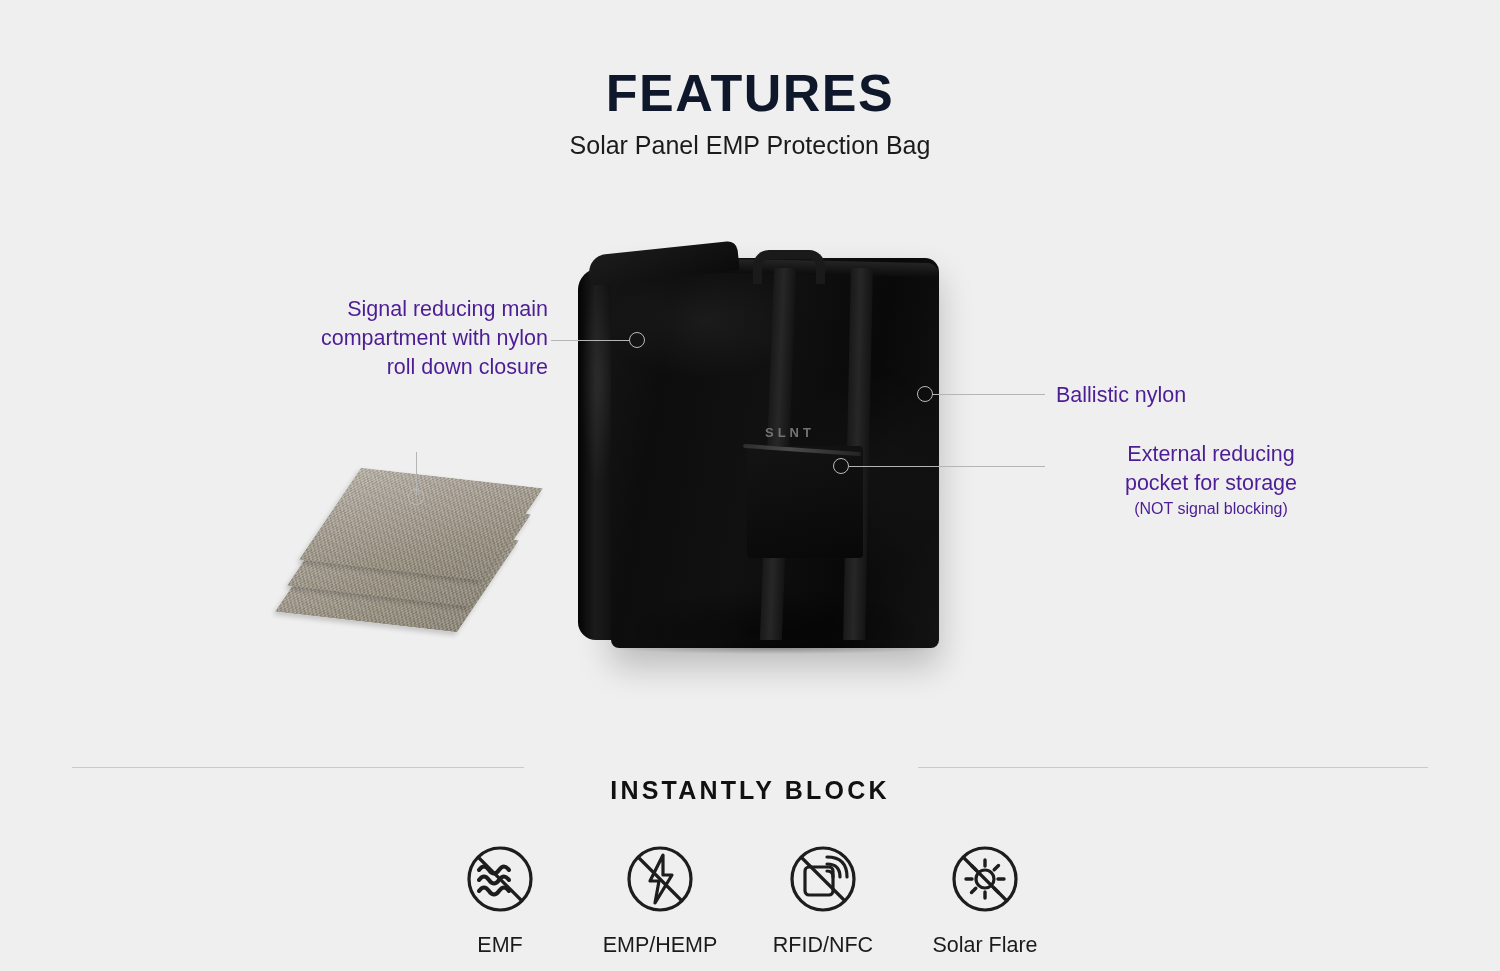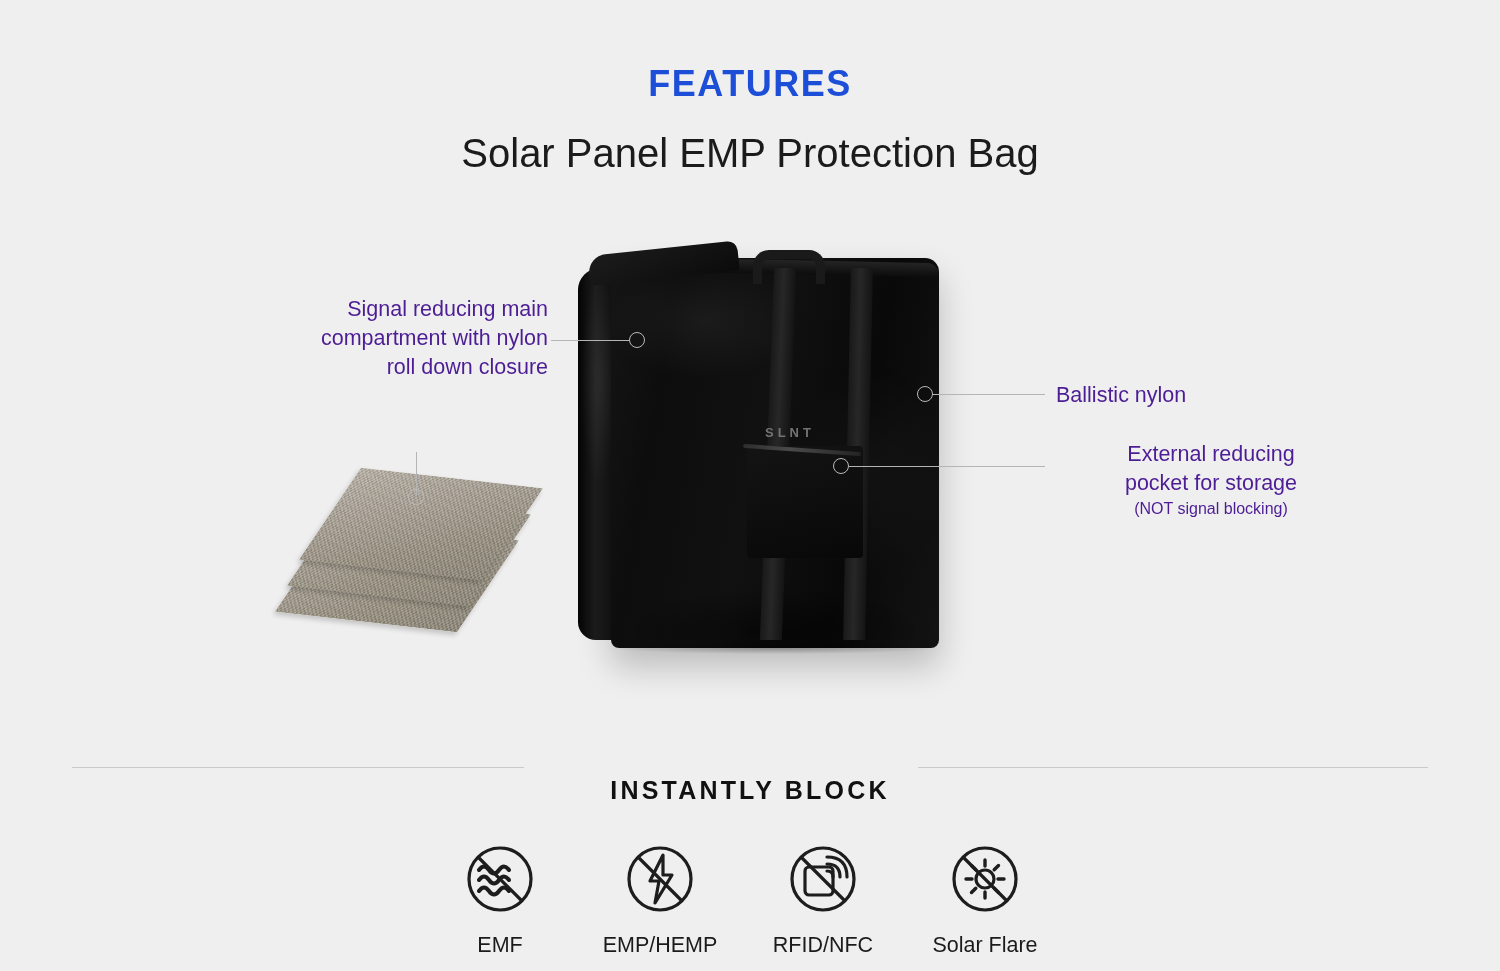--- a/index.html
+++ b/index.html
@@ -9,27 +9,27 @@
     font-family:"Liberation Sans", sans-serif;
     color:#1a1a1a;
     overflow:hidden;
   }
   #stage { position:relative; width:1500px; height:971px; }
 
   
   .title {
     position:absolute; left:0; top:63px; width:1500px;
     text-align:center;
-    font-size:36px; font-weight:bold; letter-spacing:1.5px;
-    color:#1d4ed8;
+    font-size:52px; font-weight:bold; letter-spacing:1.5px;
+    color:#0f172a;
   }
   .subtitle {
     position:absolute; left:0; top:131px; width:1500px;
     text-align:center;
-    font-size:40px; font-weight:400; color:#1b1b1b;
+    font-size:25px; font-weight:400; color:#1b1b1b;
   }
 
   
   .callout { position:absolute; color:#4c1d95; font-size:21.5px; line-height:29px; }
   .callout .ln { display:block; white-space:nowrap; }
   .callout.right { text-align:left; }
   .callout.left  { text-align:right; }
   .sub-note { font-size:16px; line-height:22px; text-align:center; }
 
   #c-main     { left:236px; top:295px; width:312px; }

